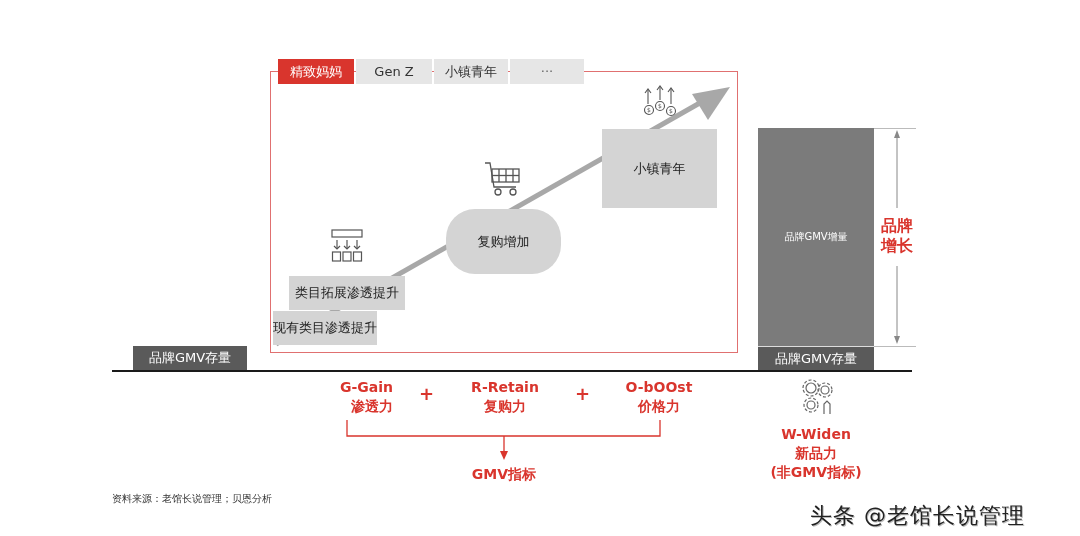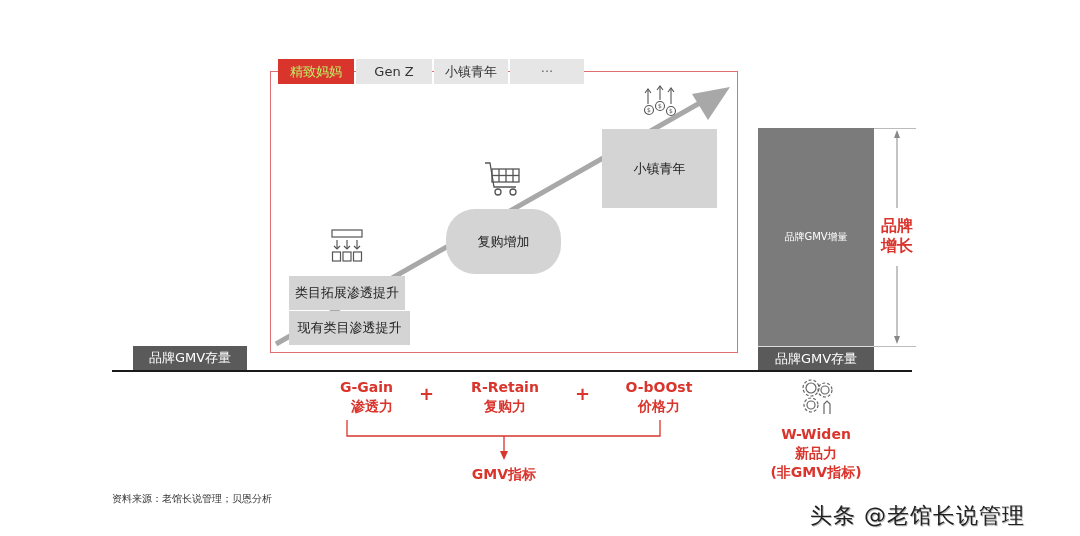--- a/index.html
+++ b/index.html
@@ -5,30 +5,30 @@
   * { margin: 0; padding: 0; box-sizing: border-box; }
   html, body { width: 1080px; height: 536px; background: #ffffff; overflow: hidden; }
   body { position: relative; font-family: "DejaVu Sans", "Liberation Sans", sans-serif; color: #333; }
   .abs { position: absolute; }
 
   
   .frame { left: 270px; top: 71px; width: 468px; height: 282px; border: 1.5px solid #e07070; }
   .tabs { left: 278px; top: 59px; display: flex; height: 25px; }
   .tab { height: 25px; display: flex; align-items: center; justify-content: center;
          font-size: 13px; background: #e6e6e6; color: #333; margin-right: 2px; }
-  .tab.active { background: #d9352d; color: #bef264; }
+  .tab.active { background: #d9352d; color: #ffffff; }
   .tab:nth-child(1) { width: 76px; }
   .tab:nth-child(2) { width: 76px; }
   .tab:nth-child(3) { width: 74px; }
   .tab:nth-child(4) { width: 74px; color: #666; }
 
   .gbox { background: #d4d4d4; display: flex; align-items: center; justify-content: center;
           font-size: 13px; color: #222; }
   .b1a { left: 289px; top: 276px; width: 116px; height: 34px; }
-  .b1b { left: 289px; top: 311px; width: 121px; height: 34px; }
+  .b1b { left: 273px; top: 311px; width: 104px; height: 34px; }
   .b2 { left: 446px; top: 209px; width: 115px; height: 65px; border-radius: 29px; }
   .b3 { left: 602px; top: 129px; width: 115px; height: 79px; }
 
   .baseline { left: 112px; top: 370px; width: 800px; height: 2px; background: #1a1a1a; }
   .stock-left { left: 133px; top: 346px; width: 114px; height: 24px; background: #5a5a5a; color: #fff;
                 font-size: 13px; display: flex; align-items: center; justify-content: center; }
 
   .bar-inc { left: 758px; top: 128px; width: 116px; height: 218px; background: #7b7b7b; color: #fff;
              font-size: 10px; display: flex; align-items: center; justify-content: center; }
   .bar-stock { left: 758px; top: 346px; width: 116px; height: 24px; background: #5a5a5a; color: #fff;

